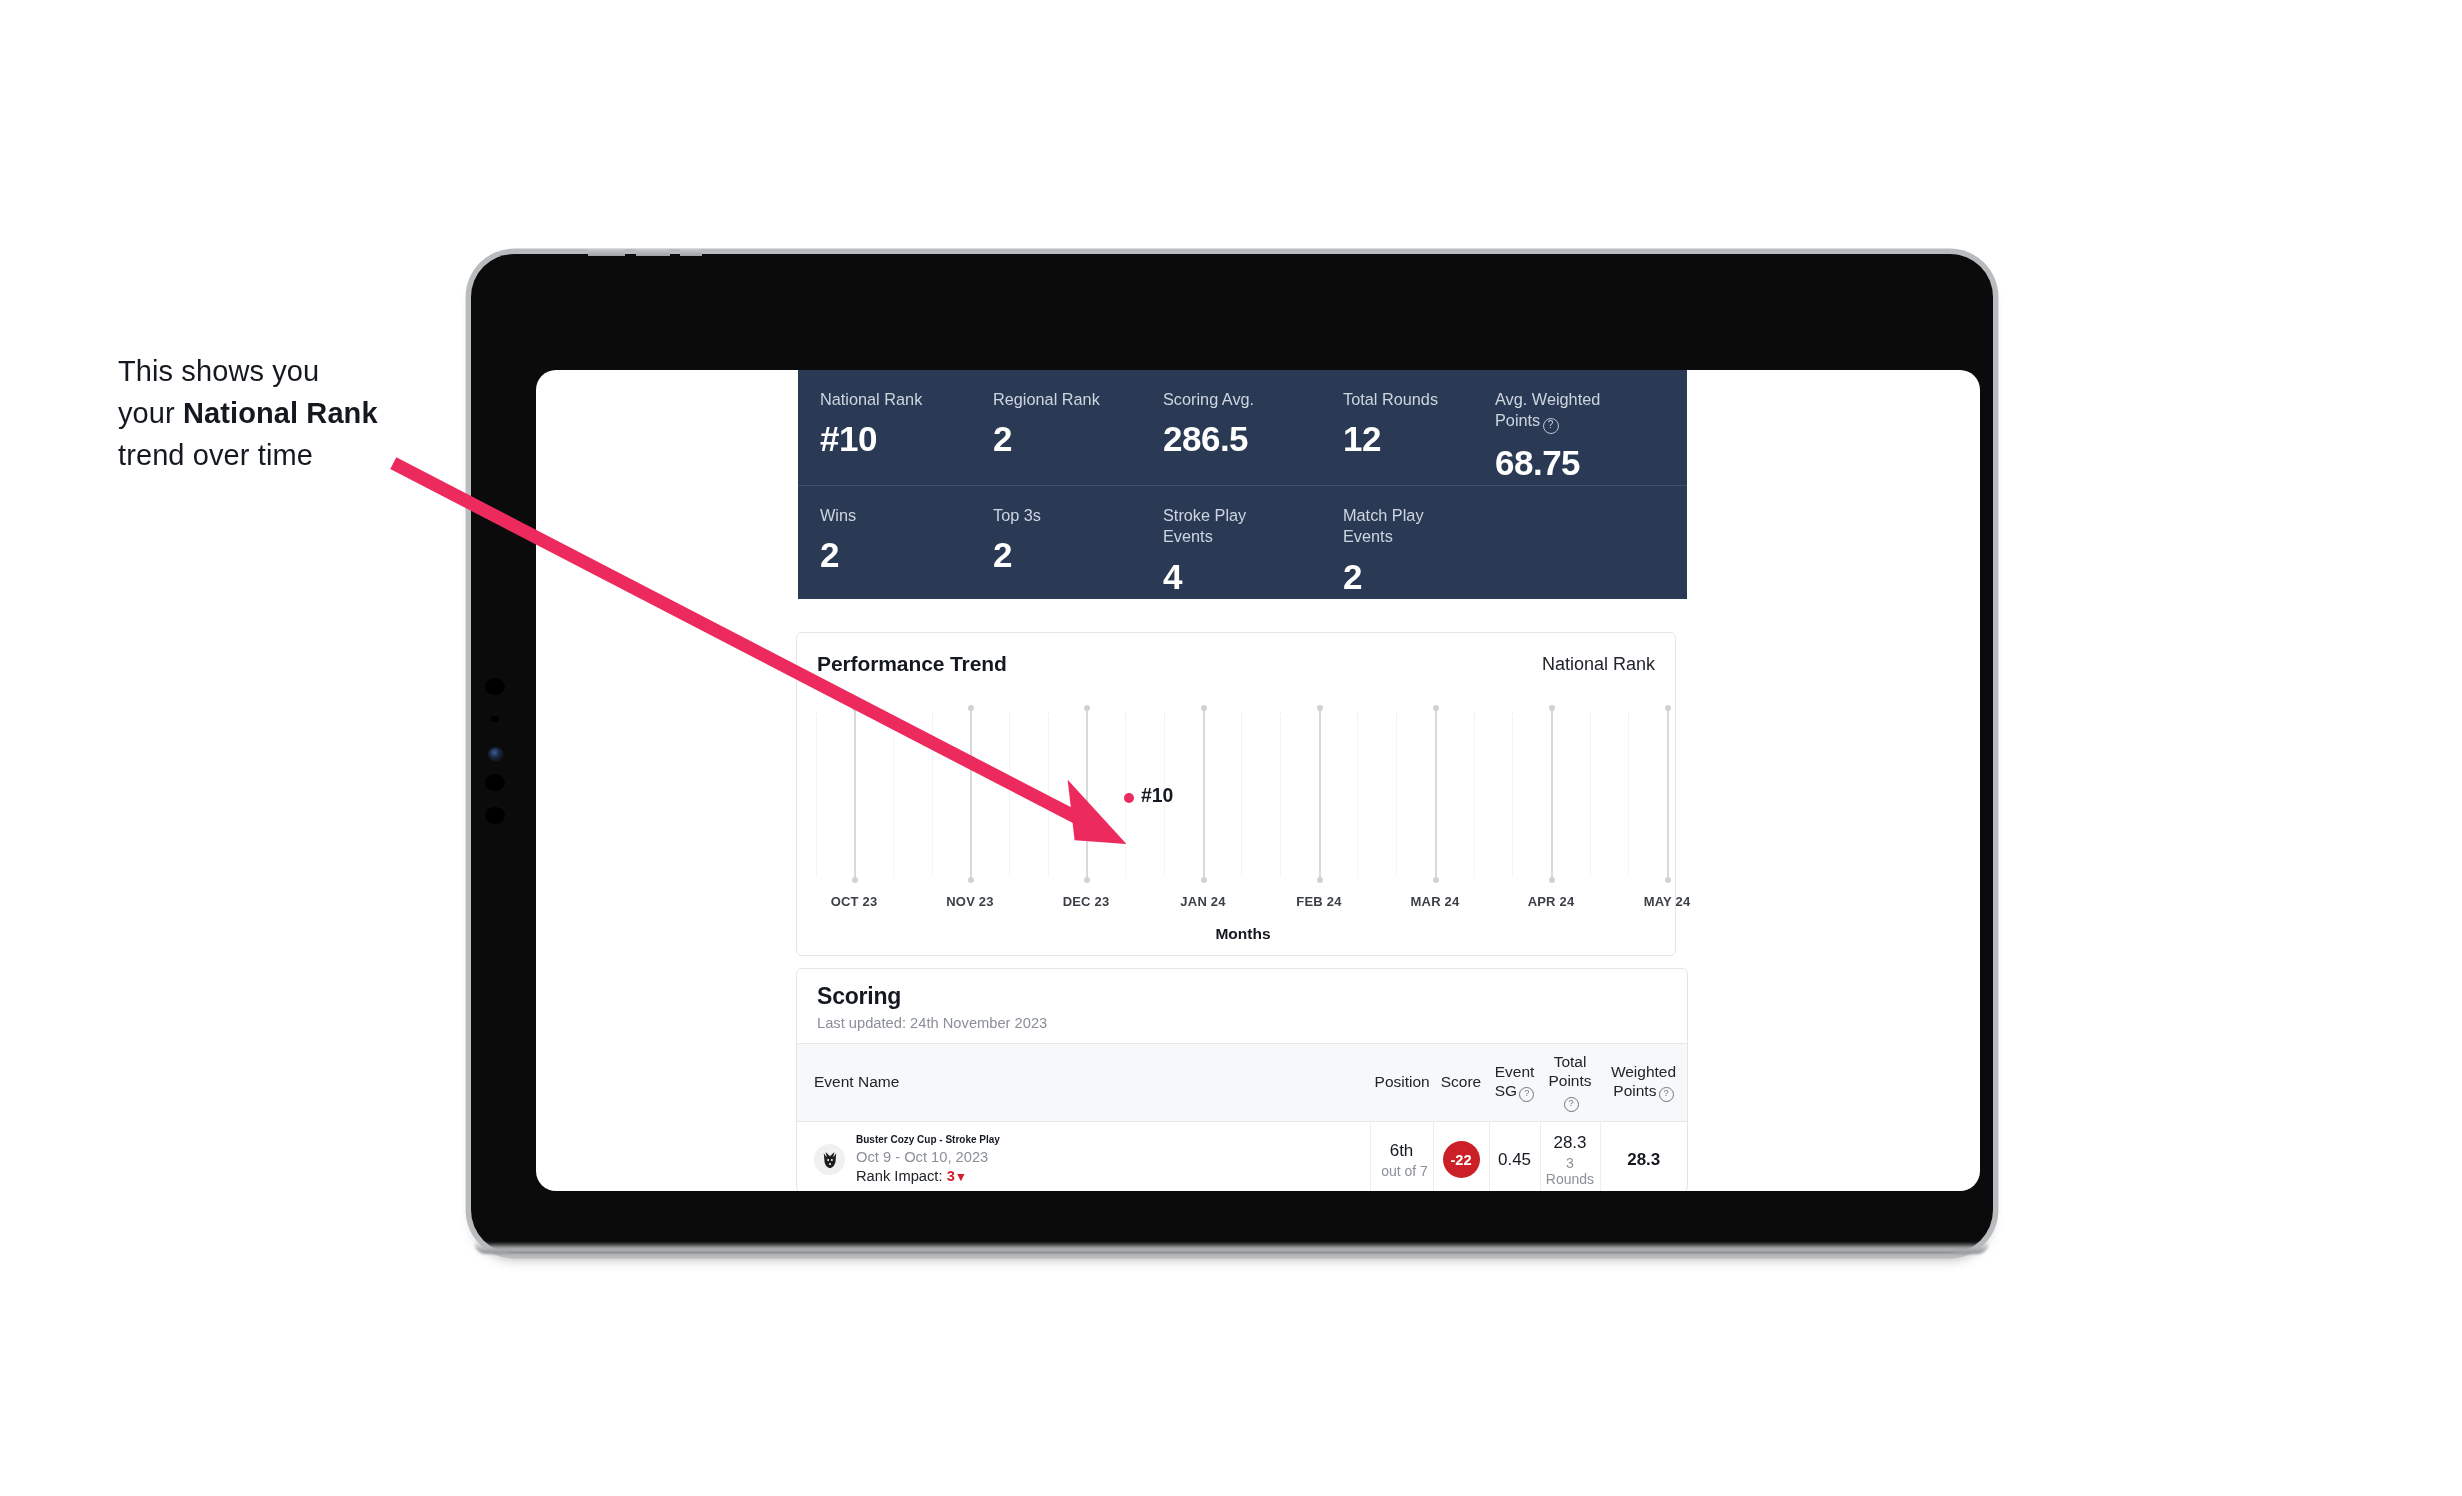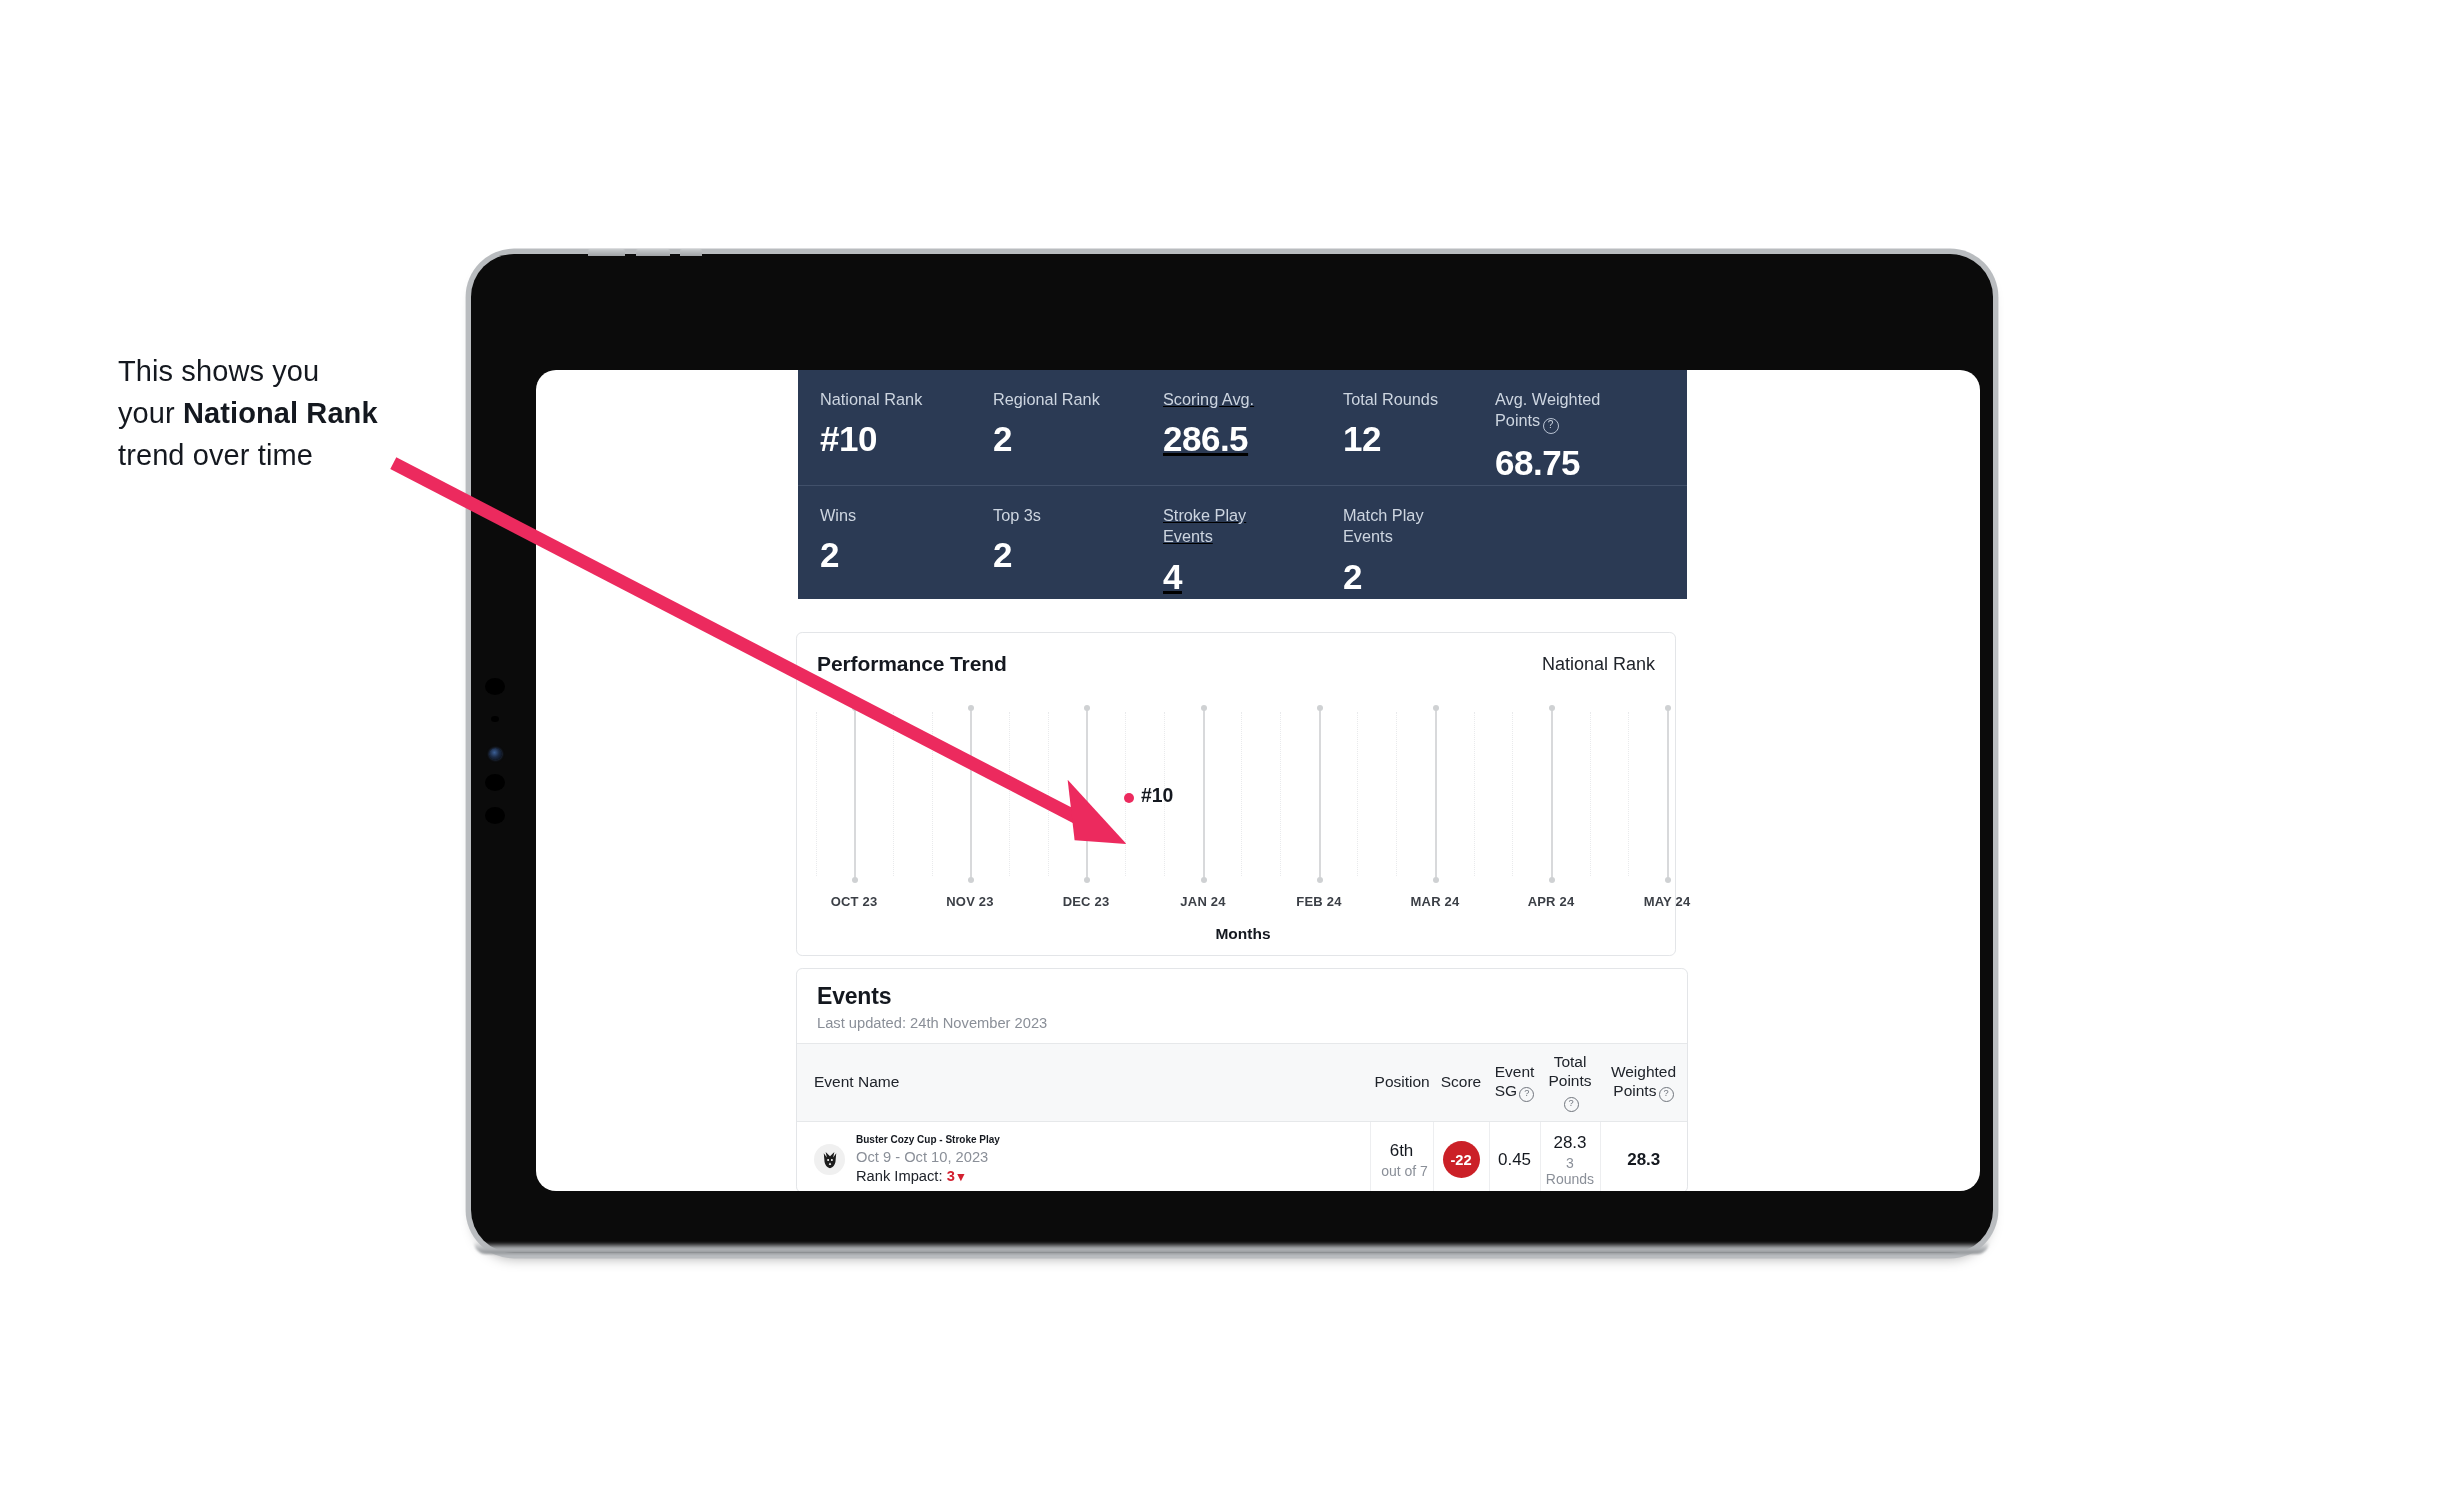--- a/index.html
+++ b/index.html
@@ -118,21 +118,21 @@
     padding-left: 22px;
   }
   .stats-row.second { border-top: 1.5px solid #41506a; }
   .stat-cell {
     box-sizing: border-box;
     padding-top: 18.6px;
     flex: 0 0 auto;
   }
   .stat-cell.c0 { width: 173px; }
   .stat-cell.c1 { width: 170px; }
-  .stat-cell.c2 { width: 180px; text-decoration: underline; }
+  .stat-cell.c2 { width: 180px; }
   .stat-cell.c3 { width: 152px; }
   .stat-cell.c4 { width: 194px; }
   .stat-label {
     color: #cdd5e0;
     font-size: 16.3px;
     line-height: 1.32;
     font-weight: 400;
     max-width: 130px;
   }
   .stat-label .qmark {
@@ -507,21 +507,21 @@
         <div class="x-label" style="left:502px;">FEB 24</div>
         <div class="x-label" style="left:618px;">MAR 24</div>
         <div class="x-label" style="left:734px;">APR 24</div>
         <div class="x-label" style="left:850px;">MAY 24</div>
 
         <div id="x-axis-title">Months</div>
       </div>
     </div>
 
     <div class="card" id="events-card">
-      <div id="events-title">Events</div>
+      <div id="events-title">Scoring</div>
       <div id="events-updated">Last updated: 24th November 2023</div>
 
       <table id="events-table">
         <colgroup>
           <col style="width:573px">
           <col style="width:63px">
           <col style="width:56px">
           <col style="width:51px">
           <col style="width:60px">
           <col style="width:87px">

